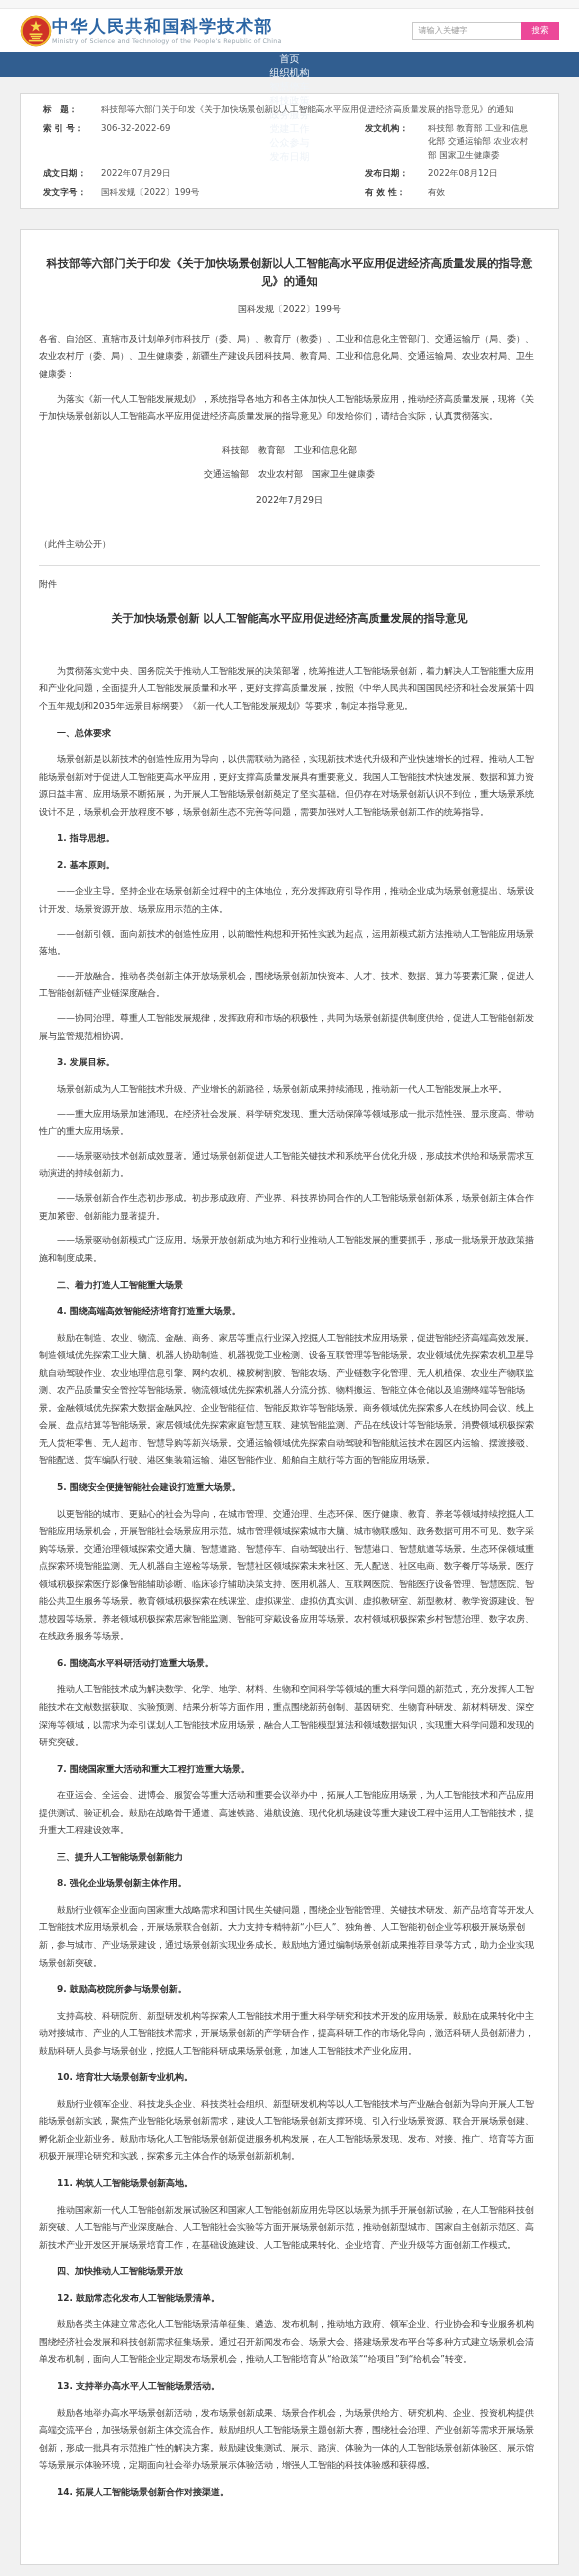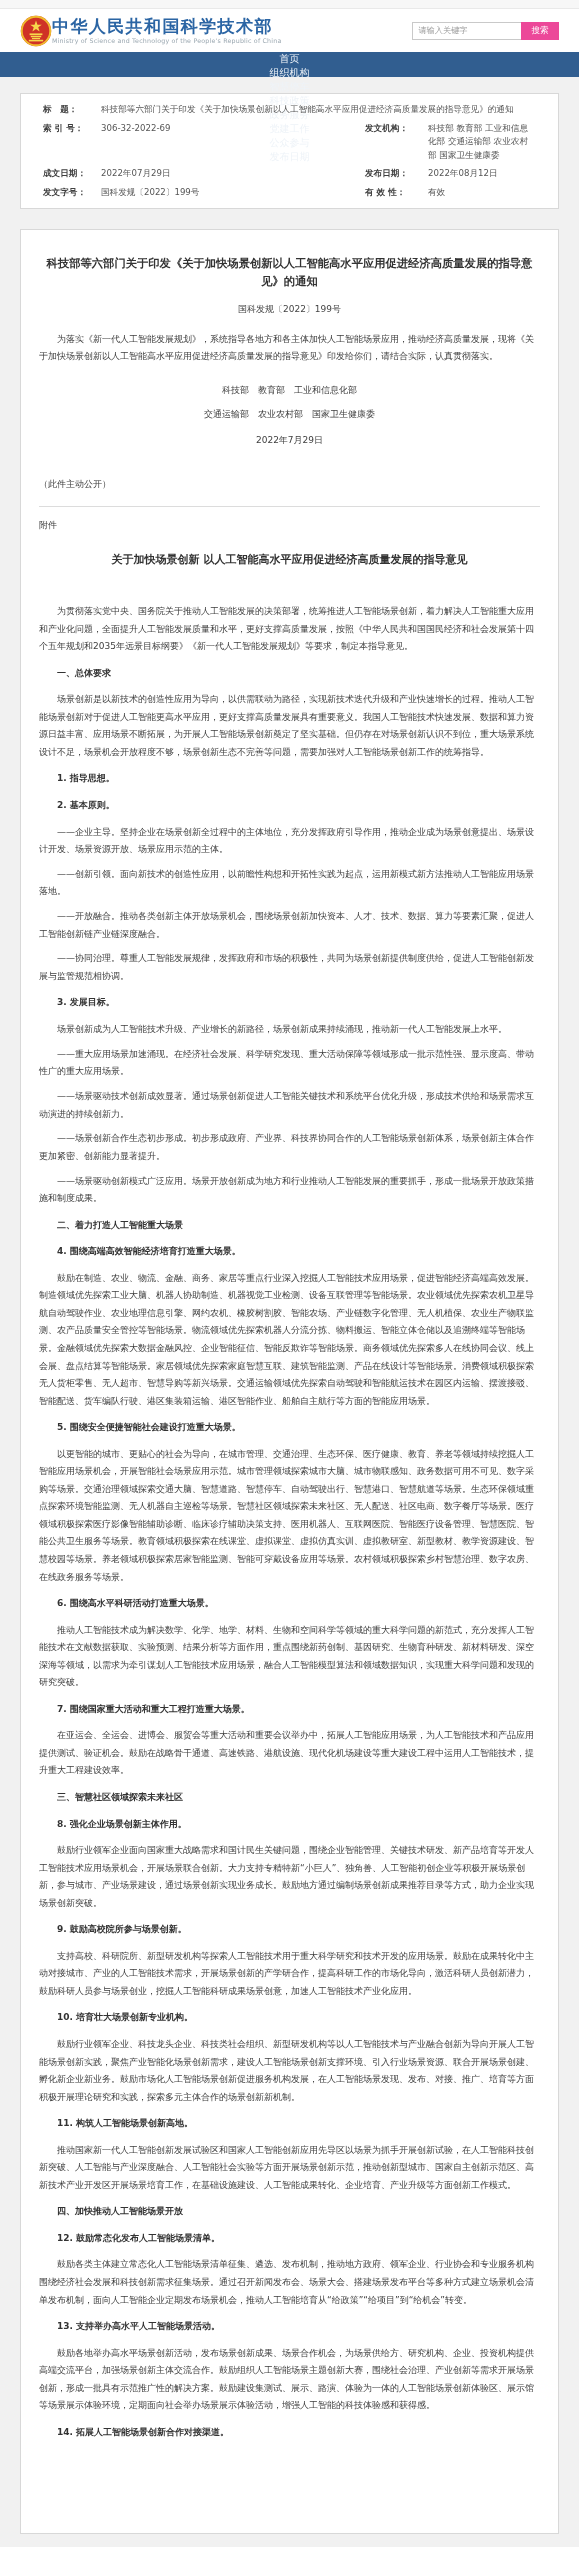--- a/index.html
+++ b/index.html
@@ -117,20 +117,21 @@
       <div class="m-label">有 效 性：</div>
       <div class="m-value">有效</div>
     </div>
   </div>
 
   <div class="doc-card">
     <h1 class="doc-title">科技部等六部门关于印发《关于加快场景创新以人工智能高水平应用促进经济高质量发展的指导意见》的通知</h1>
     <div class="doc-number">国科发规〔2022〕199号</div>
 
     <div class="doc-text">
+      <p class="salutation">各省、自治区、直辖市及计划单列市科技厅（委、局）、教育厅（教委）、工业和信息化主管部门、交通运输厅（局、委）、农业农村厅（委、局）、卫生健康委，新疆生产建设兵团科技局、教育局、工业和信息化局、交通运输局、农业农村局、卫生健康委：</p>
       <p class="para">为落实《新一代人工智能发展规划》，系统指导各地方和各主体加快人工智能场景应用，推动经济高质量发展，现将《关于加快场景创新以人工智能高水平应用促进经济高质量发展的指导意见》印发给你们，请结合实际，认真贯彻落实。</p>
 
       <div class="sign-block">
           <div class="sign-line">科技部　教育部　工业和信息化部</div>
           <div class="sign-line">交通运输部　农业农村部　国家卫生健康委</div>
         </div>
       <div class="sign-date">2022年7月29日</div>
 
       <p class="public-note">（此件主动公开）</p>
       <hr class="divider">
@@ -156,21 +157,21 @@
           <p class="doc-p">——场景驱动创新模式广泛应用。场景开放创新成为地方和行业推动人工智能发展的重要抓手，形成一批场景开放政策措施和制度成果。</p>
           <p class="doc-h">二、着力打造人工智能重大场景</p>
           <p class="doc-h">4. 围绕高端高效智能经济培育打造重大场景。</p>
           <p class="doc-p">鼓励在制造、农业、物流、金融、商务、家居等重点行业深入挖掘人工智能技术应用场景，促进智能经济高端高效发展。制造领域优先探索工业大脑、机器人协助制造、机器视觉工业检测、设备互联管理等智能场景。农业领域优先探索农机卫星导航自动驾驶作业、农业地理信息引擎、网约农机、橡胶树割胶、智能农场、产业链数字化管理、无人机植保、农业生产物联监测、农产品质量安全管控等智能场景。物流领域优先探索机器人分流分拣、物料搬运、智能立体仓储以及追溯终端等智能场景。金融领域优先探索大数据金融风控、企业智能征信、智能反欺诈等智能场景。商务领域优先探索多人在线协同会议、线上会展、盘点结算等智能场景。家居领域优先探索家庭智慧互联、建筑智能监测、产品在线设计等智能场景。消费领域积极探索无人货柜零售、无人超市、智慧导购等新兴场景。交通运输领域优先探索自动驾驶和智能航运技术在园区内运输、摆渡接驳、智能配送、货车编队行驶、港区集装箱运输、港区智能作业、船舶自主航行等方面的智能应用场景。</p>
           <p class="doc-h">5. 围绕安全便捷智能社会建设打造重大场景。</p>
           <p class="doc-p">以更智能的城市、更贴心的社会为导向，在城市管理、交通治理、生态环保、医疗健康、教育、养老等领域持续挖掘人工智能应用场景机会，开展智能社会场景应用示范。城市管理领域探索城市大脑、城市物联感知、政务数据可用不可见、数字采购等场景。交通治理领域探索交通大脑、智慧道路、智慧停车、自动驾驶出行、智慧港口、智慧航道等场景。生态环保领域重点探索环境智能监测、无人机器自主巡检等场景。智慧社区领域探索未来社区、无人配送、社区电商、数字餐厅等场景。医疗领域积极探索医疗影像智能辅助诊断、临床诊疗辅助决策支持、医用机器人、互联网医院、智能医疗设备管理、智慧医院、智能公共卫生服务等场景。教育领域积极探索在线课堂、虚拟课堂、虚拟仿真实训、虚拟教研室、新型教材、教学资源建设、智慧校园等场景。养老领域积极探索居家智能监测、智能可穿戴设备应用等场景。农村领域积极探索乡村智慧治理、数字农房、在线政务服务等场景。</p>
           <p class="doc-h">6. 围绕高水平科研活动打造重大场景。</p>
           <p class="doc-p">推动人工智能技术成为解决数学、化学、地学、材料、生物和空间科学等领域的重大科学问题的新范式，充分发挥人工智能技术在文献数据获取、实验预测、结果分析等方面作用，重点围绕新药创制、基因研究、生物育种研发、新材料研发、深空深海等领域，以需求为牵引谋划人工智能技术应用场景，融合人工智能模型算法和领域数据知识，实现重大科学问题和发现的研究突破。</p>
           <p class="doc-h">7. 围绕国家重大活动和重大工程打造重大场景。</p>
           <p class="doc-p">在亚运会、全运会、进博会、服贸会等重大活动和重要会议举办中，拓展人工智能应用场景，为人工智能技术和产品应用提供测试、验证机会。鼓励在战略骨干通道、高速铁路、港航设施、现代化机场建设等重大建设工程中运用人工智能技术，提升重大工程建设效率。</p>
-          <p class="doc-h">三、智慧社区领域探索未来社区</p>
+          <p class="doc-h">三、提升人工智能场景创新能力</p>
           <p class="doc-h">8. 强化企业场景创新主体作用。</p>
           <p class="doc-p">鼓励行业领军企业面向国家重大战略需求和国计民生关键问题，围绕企业智能管理、关键技术研发、新产品培育等开发人工智能技术应用场景机会，开展场景联合创新。大力支持专精特新“小巨人”、独角兽、人工智能初创企业等积极开展场景创新，参与城市、产业场景建设，通过场景创新实现业务成长。鼓励地方通过编制场景创新成果推荐目录等方式，助力企业实现场景创新突破。</p>
           <p class="doc-h">9. 鼓励高校院所参与场景创新。</p>
           <p class="doc-p">支持高校、科研院所、新型研发机构等探索人工智能技术用于重大科学研究和技术开发的应用场景。鼓励在成果转化中主动对接城市、产业的人工智能技术需求，开展场景创新的产学研合作，提高科研工作的市场化导向，激活科研人员创新潜力，鼓励科研人员参与场景创业，挖掘人工智能科研成果场景创意，加速人工智能技术产业化应用。</p>
           <p class="doc-h">10. 培育壮大场景创新专业机构。</p>
           <p class="doc-p">鼓励行业领军企业、科技龙头企业、科技类社会组织、新型研发机构等以人工智能技术与产业融合创新为导向开展人工智能场景创新实践，聚焦产业智能化场景创新需求，建设人工智能场景创新支撑环境、引入行业场景资源、联合开展场景创建、孵化新企业新业务。鼓励市场化人工智能场景创新促进服务机构发展，在人工智能场景发现、发布、对接、推广、培育等方面积极开展理论研究和实践，探索多元主体合作的场景创新新机制。</p>
           <p class="doc-h">11. 构筑人工智能场景创新高地。</p>
           <p class="doc-p">推动国家新一代人工智能创新发展试验区和国家人工智能创新应用先导区以场景为抓手开展创新试验，在人工智能科技创新突破、人工智能与产业深度融合、人工智能社会实验等方面开展场景创新示范，推动创新型城市、国家自主创新示范区、高新技术产业开发区开展场景培育工作，在基础设施建设、人工智能成果转化、企业培育、产业升级等方面创新工作模式。</p>
           <p class="doc-h">四、加快推动人工智能场景开放</p>
           <p class="doc-h">12. 鼓励常态化发布人工智能场景清单。</p>

